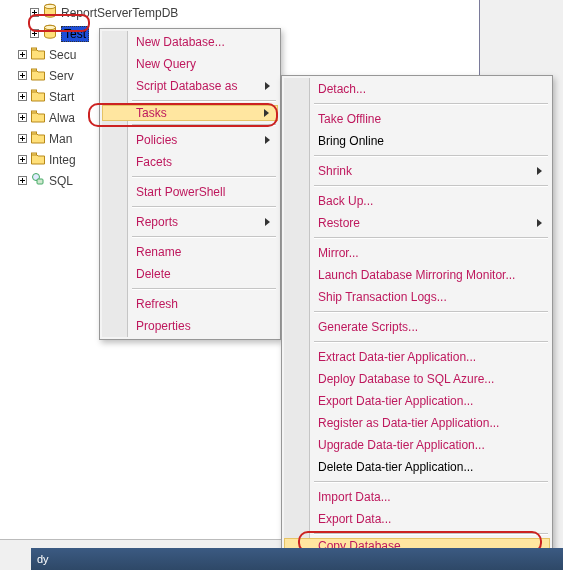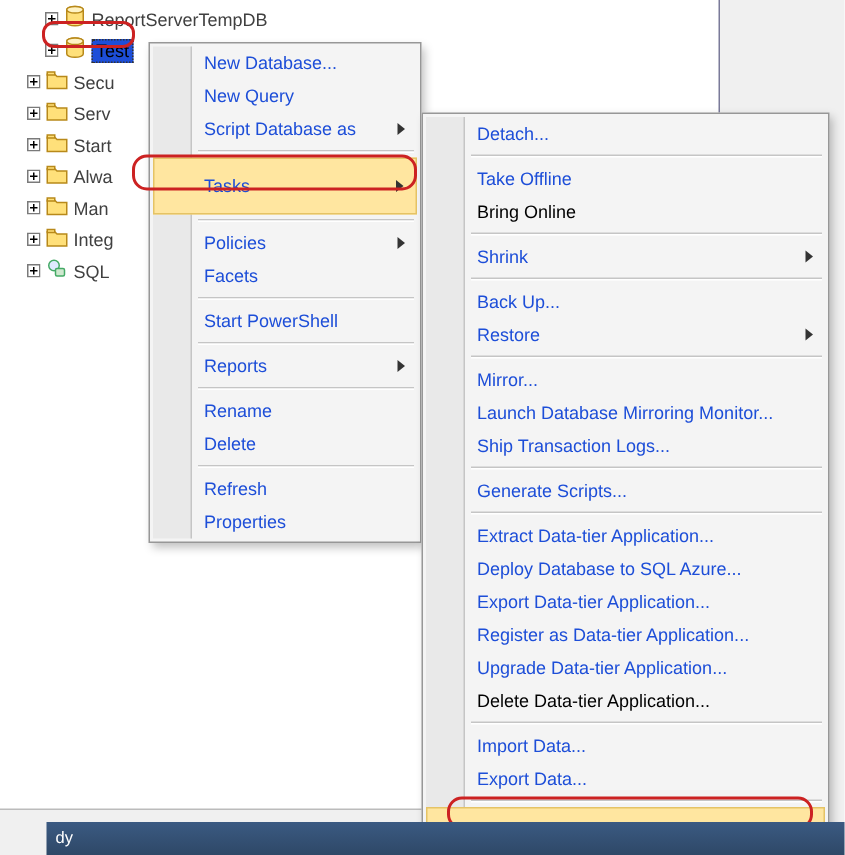--- a/index.html
+++ b/index.html
@@ -58,24 +58,24 @@
   .ctx-inner { position:relative; padding:2px 2px; }
   .gutter {
     position:absolute; top:2px; bottom:2px; left:2px; width:26px;
     background:#e9e9e9; border-right:1px solid #c5c5c5;
   }
   .mi {
     position:relative;
     display:flex; align-items:center;
     height:22px;
     padding:0 22px 0 34px;
-    color:#1d4ed8;
+    color:#be185d;
     cursor:default;
   }
-  .mi.hover { background:#ffe6a0; border:1px solid #e5c365; padding:0 21px 0 33px; height:38px; }
+  .mi.hover { background:#ffe6a0; border:1px solid #e5c365; padding:0 21px 0 33px; height:16px; }
   .mi.disabled { color:#000000; }
   .mi .arrow {
     position:absolute; right:8px; top:50%; transform:translateY(-50%);
     border-left:5px solid #333; border-top:4px solid transparent; border-bottom:4px solid transparent;
   }
   .sep {
     margin:3px 2px 3px 30px;
     border-top:1px solid #c5c5c5;
     border-bottom:1px solid #fff;
   }

